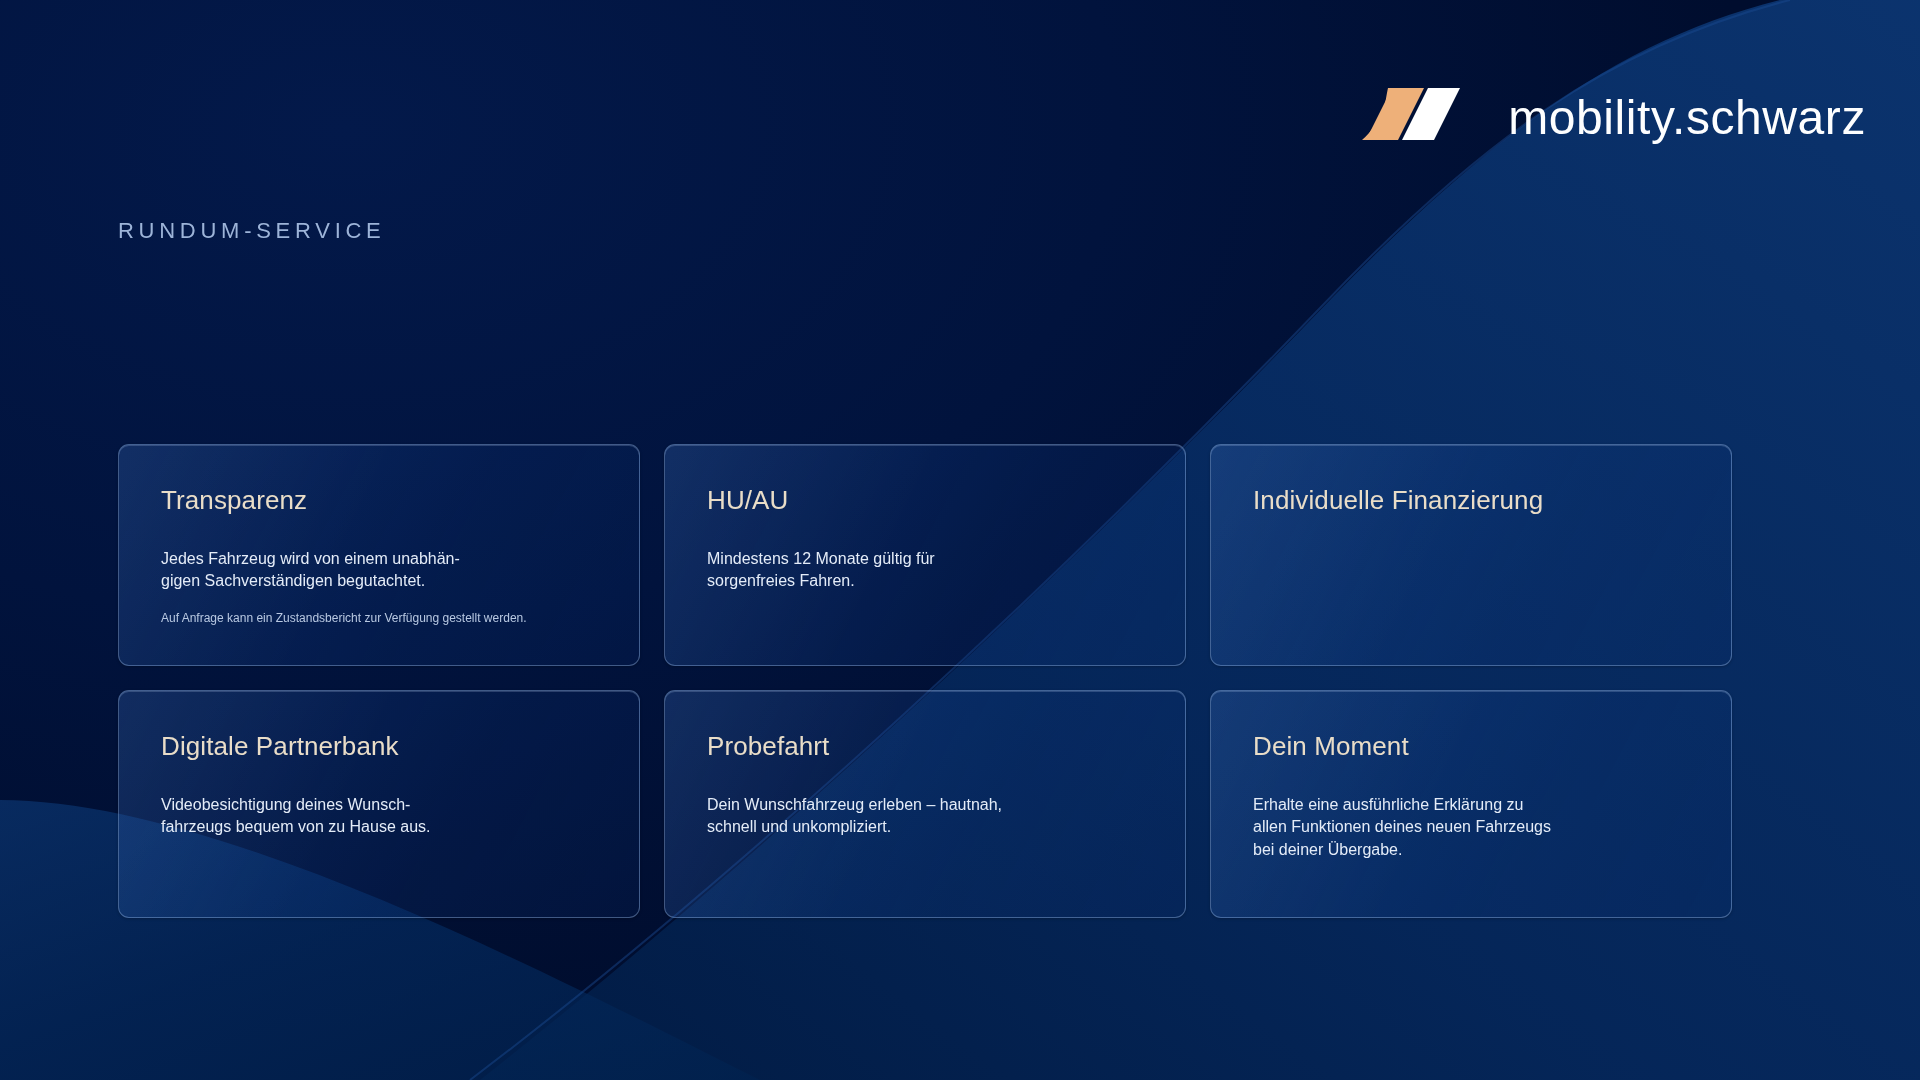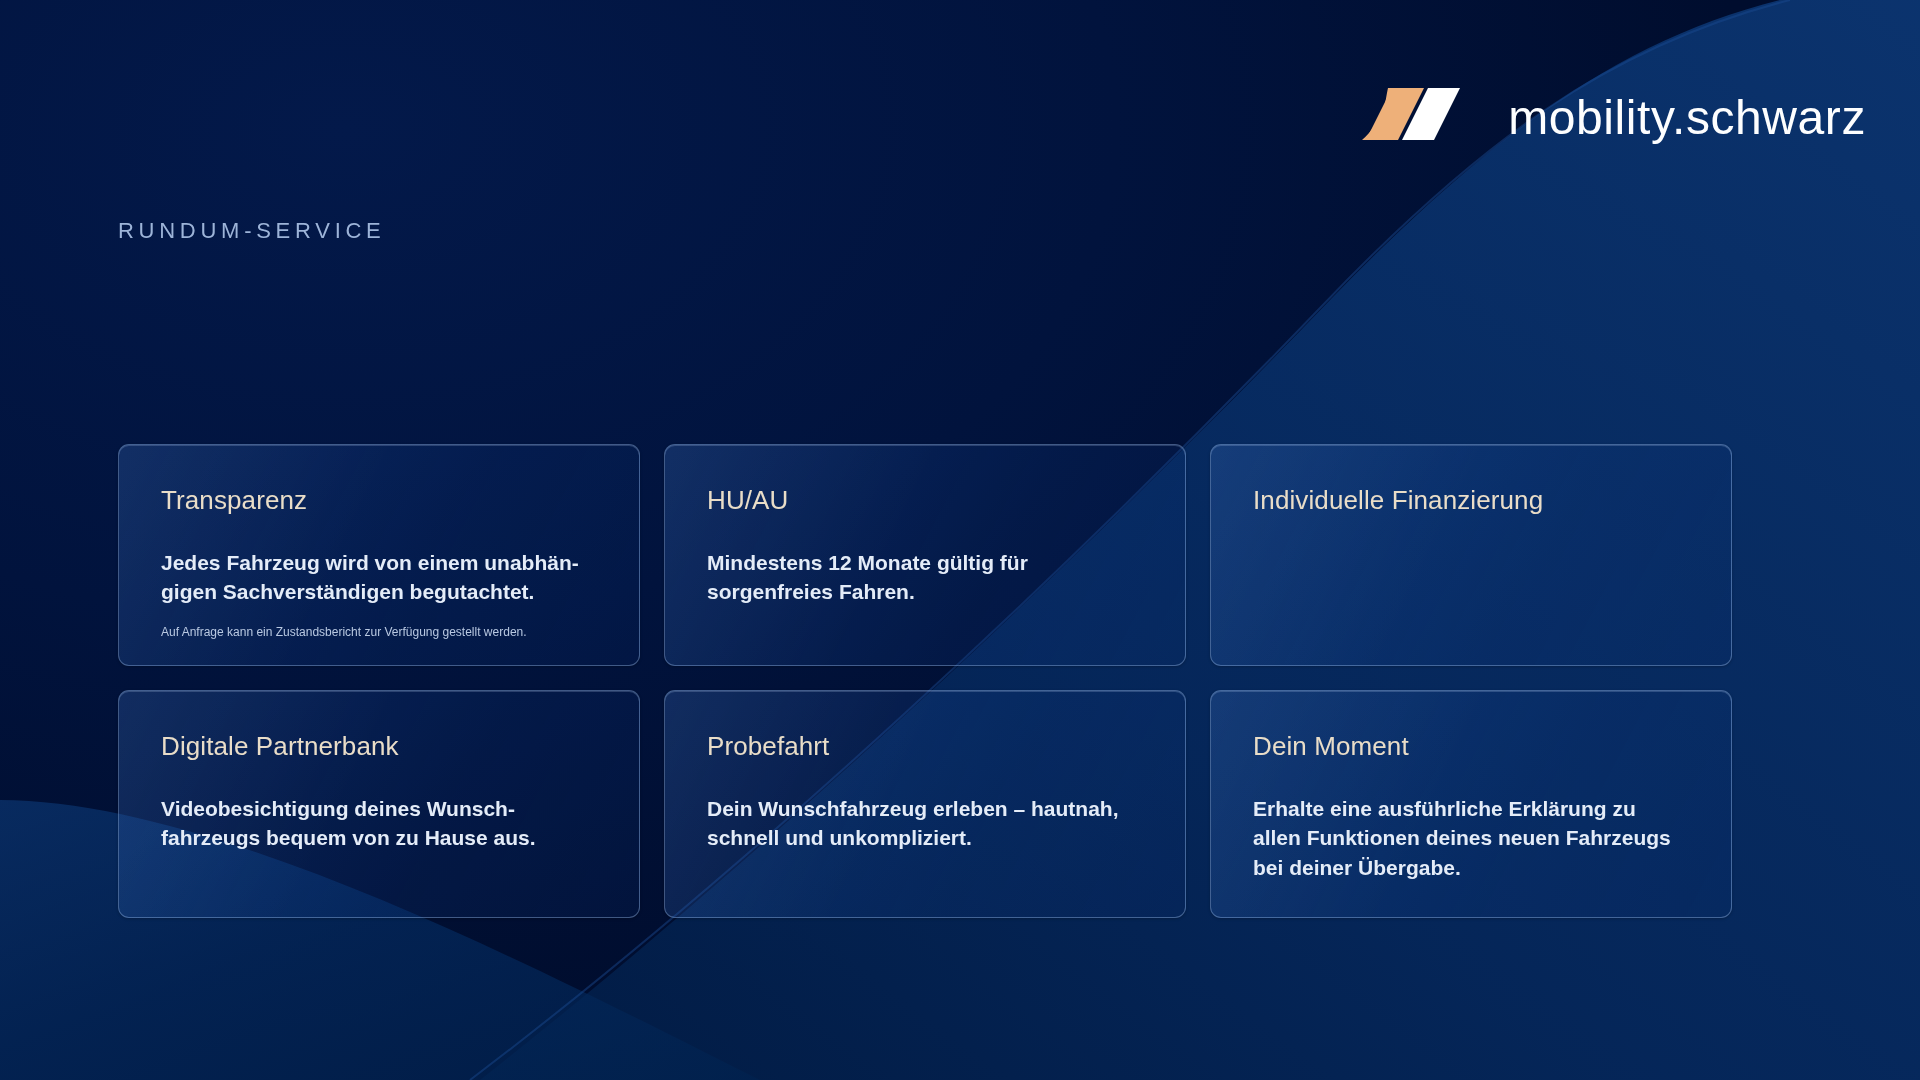--- a/index.html
+++ b/index.html
@@ -115,22 +115,22 @@
     font-size:26px;
     font-weight:400;
     letter-spacing:0.004em;
     color:#e9ddc8;
     line-height:1.1;
     margin-bottom:33px;
     white-space:nowrap;
   }
   .card-body {
     position:relative; z-index:2;
-    font-size:21px;
-    font-weight:700;
+    font-size:16px;
+    font-weight:400;
     color:#e4ecf8;
     line-height:1.42;
     white-space:pre-line;
   }
   .card-note {
     position:relative; z-index:2;
     margin-top:17px;
     font-size:12px;
     font-weight:400;
     color:#b9c9e2;

